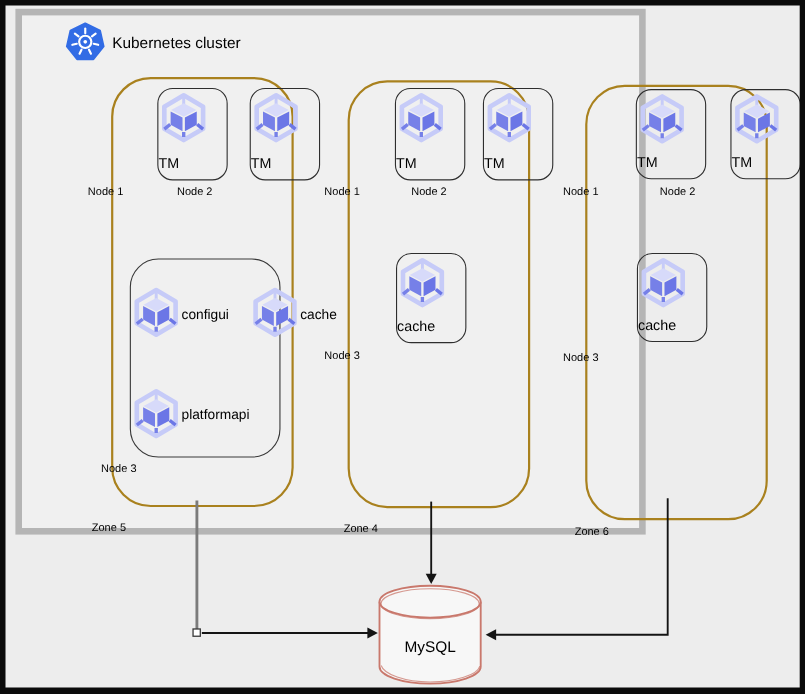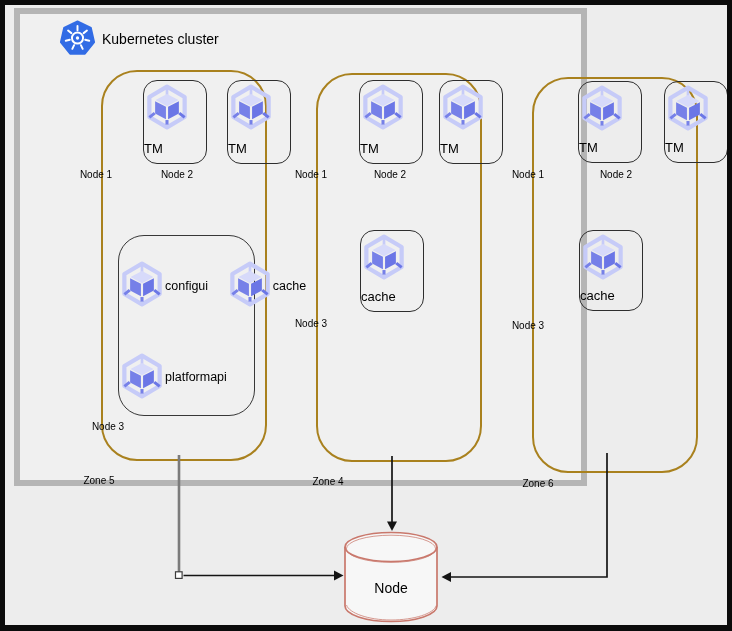--- a/index.html
+++ b/index.html
@@ -238,21 +238,21 @@
 
   </div>
 
   <div class="mysql">
     <svg class="mysql-svg" viewBox="0 0 100 95">
       <path d="M4 17 L4 76 C4 84.5 24.6 91.5 50 91.5 C75.4 91.5 96 84.5 96 76 L96 17" fill="#f7f7f7" stroke="#c9786c" stroke-width="1.7"></path>
       <ellipse cx="50" cy="17" rx="46" ry="14.5" fill="#f7f7f7" stroke="#c9786c" stroke-width="1.7"></ellipse>
       <ellipse cx="50" cy="18.8" rx="44.6" ry="13.6" fill="none" stroke="#c9786c" stroke-width="1" opacity="0.75"></ellipse>
       <path d="M5.5 75 C8 83 27 90 50 90 C73 90 93.2 83.5 95.2 75.5" fill="none" stroke="#c9786c" stroke-width="1" opacity="0.75"></path>
     </svg>
-    <div class="mysql-label">Node</div>
+    <div class="mysql-label">MySQL</div>
   </div>
 
   <svg class="arrows" viewBox="0 0 732 631">
 
     <g>
       <line x1="392" y1="456" x2="392" y2="523" stroke="#141414" stroke-width="1.7"></line>
       <polygon points="387,521.5 397,521.5 392,531" fill="#141414"></polygon>
     </g>
 
     <g>

